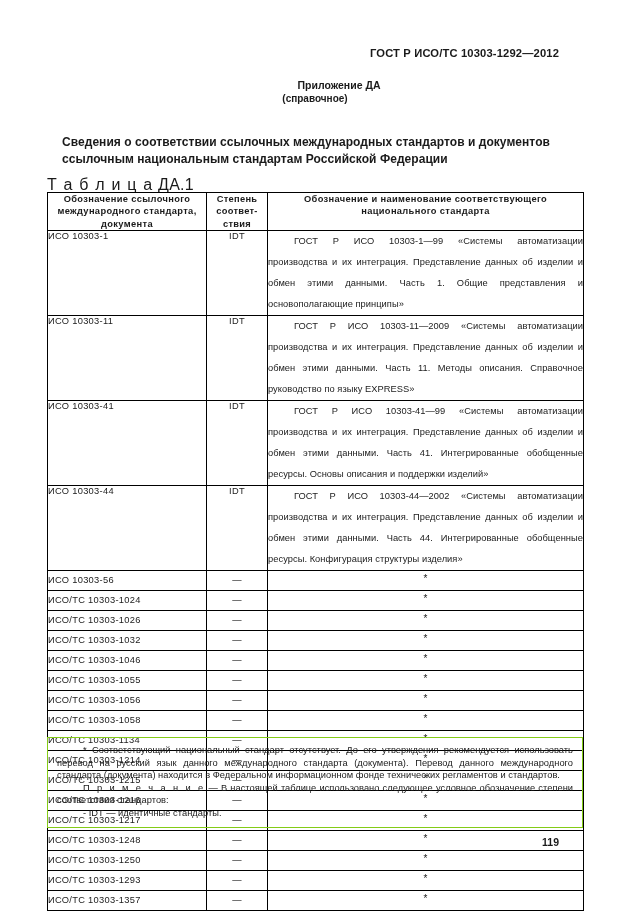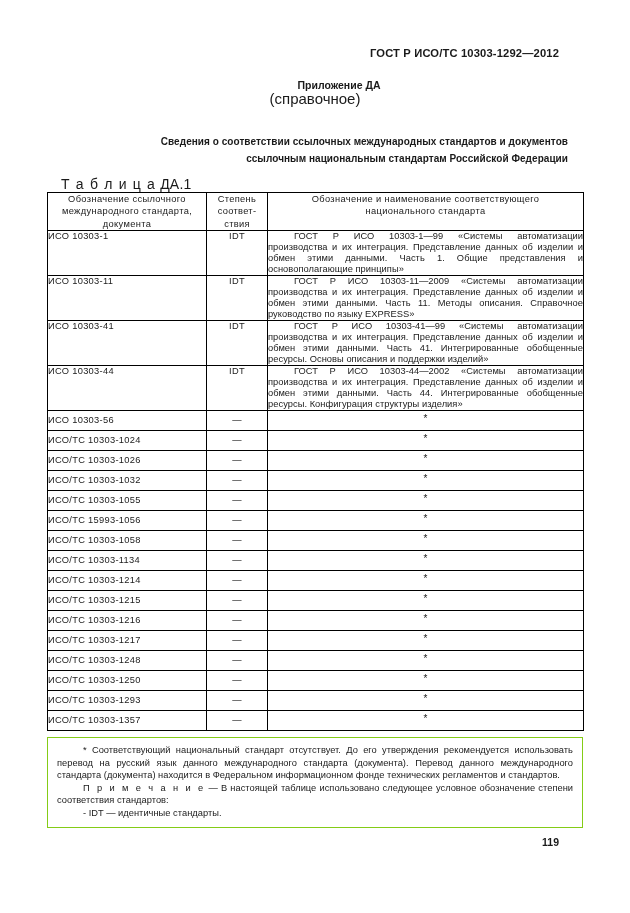--- a/index.html
+++ b/index.html
@@ -43,46 +43,45 @@
     width: 630px;
     text-align: center;
   }
   .annex-title {
     font-size: 10.5px;
     font-weight: bold;
     line-height: 14px;
     margin-left: 48px;
   }
   .annex-sub {
-    font-size: 15px;
-    font-weight: normal;
+    font-size: 10px;
+    font-weight: bold;
     line-height: 14px;
   }
 
   
   .doc-title {
     position: absolute;
     top: 134px;
     left: 62px;
     width: 506px;
-    text-align: right;
-    font-size: 10px;
+    text-align: left;
+    font-size: 12px;
     font-weight: bold;
     line-height: 16.5px;
     letter-spacing: 0.05px;
   }
 
   
   .table-caption {
     position: absolute;
     top: 176px;
     left: 47px;
-    font-size: 14px;
+    font-size: 16px;
     letter-spacing: 1.2px;
-    margin-left: 14px;
   }
   .table-caption .tight { letter-spacing: 0.2px; }
 
   
   .tbl-wrap {
     position: absolute;
     top: 192px;
     left: 47px;
     width: 536px;
   }
@@ -95,41 +94,41 @@
   table.da1 td, table.da1 th {
     border: 1px solid #000;
     vertical-align: top;
     padding: 0;
   }
   .col-a { width: 159px; }
   .col-b { width: 61px; }
   .col-c { width: 316px; }
 
   thead th {
-    font-weight: normal;
+    font-weight: bold;
     padding: 5px 4px 6px 4px;
     line-height: 12.4px;
     letter-spacing: 0.35px;
     border-bottom-width: 2px;
   }
   thead th.hb { letter-spacing: 0.3px; }
 
   td.c-name {
     padding: 6px 4px 4px 12px;
     letter-spacing: 0.3px;
     white-space: nowrap;
   }
   td.c-deg {
     text-align: center;
     padding: 6px 2px 4px 2px;
     letter-spacing: 0.3px;
   }
   td.c-desc {
     padding: 5px 9px 5px 9px;
-    line-height: 11px;
+    line-height: 21px;
     text-align: justify;
     text-justify: inter-word;
     text-indent: 26px;
     letter-spacing: 0.05px;
     hyphens: manual;
   }
   td.c-star {
     text-align: center;
     padding: 5px 2px 3px 2px;
     font-size: 10px;
@@ -252,26 +251,31 @@
             <td class="c-name">ИСО/ТС 10303-1026</td>
             <td class="c-deg">—</td>
             <td class="c-star">*</td>
           </tr>
           <tr class="short">
             <td class="c-name">ИСО/ТС 10303-1032</td>
             <td class="c-deg">—</td>
             <td class="c-star">*</td>
           </tr>
           <tr class="short">
+            <td class="c-name">ИСО/ТС 10303-1046</td>
+            <td class="c-deg">—</td>
+            <td class="c-star">*</td>
+          </tr>
+          <tr class="short">
             <td class="c-name">ИСО/ТС 10303-1055</td>
             <td class="c-deg">—</td>
             <td class="c-star">*</td>
           </tr>
           <tr class="short">
-            <td class="c-name">ИСО/ТС 15993-1056</td>
+            <td class="c-name">ИСО/ТС 10303-1056</td>
             <td class="c-deg">—</td>
             <td class="c-star">*</td>
           </tr>
           <tr class="short">
             <td class="c-name">ИСО/ТС 10303-1058</td>
             <td class="c-deg">—</td>
             <td class="c-star">*</td>
           </tr>
           <tr class="short">
             <td class="c-name">ИСО/ТС 10303-1134</td>

